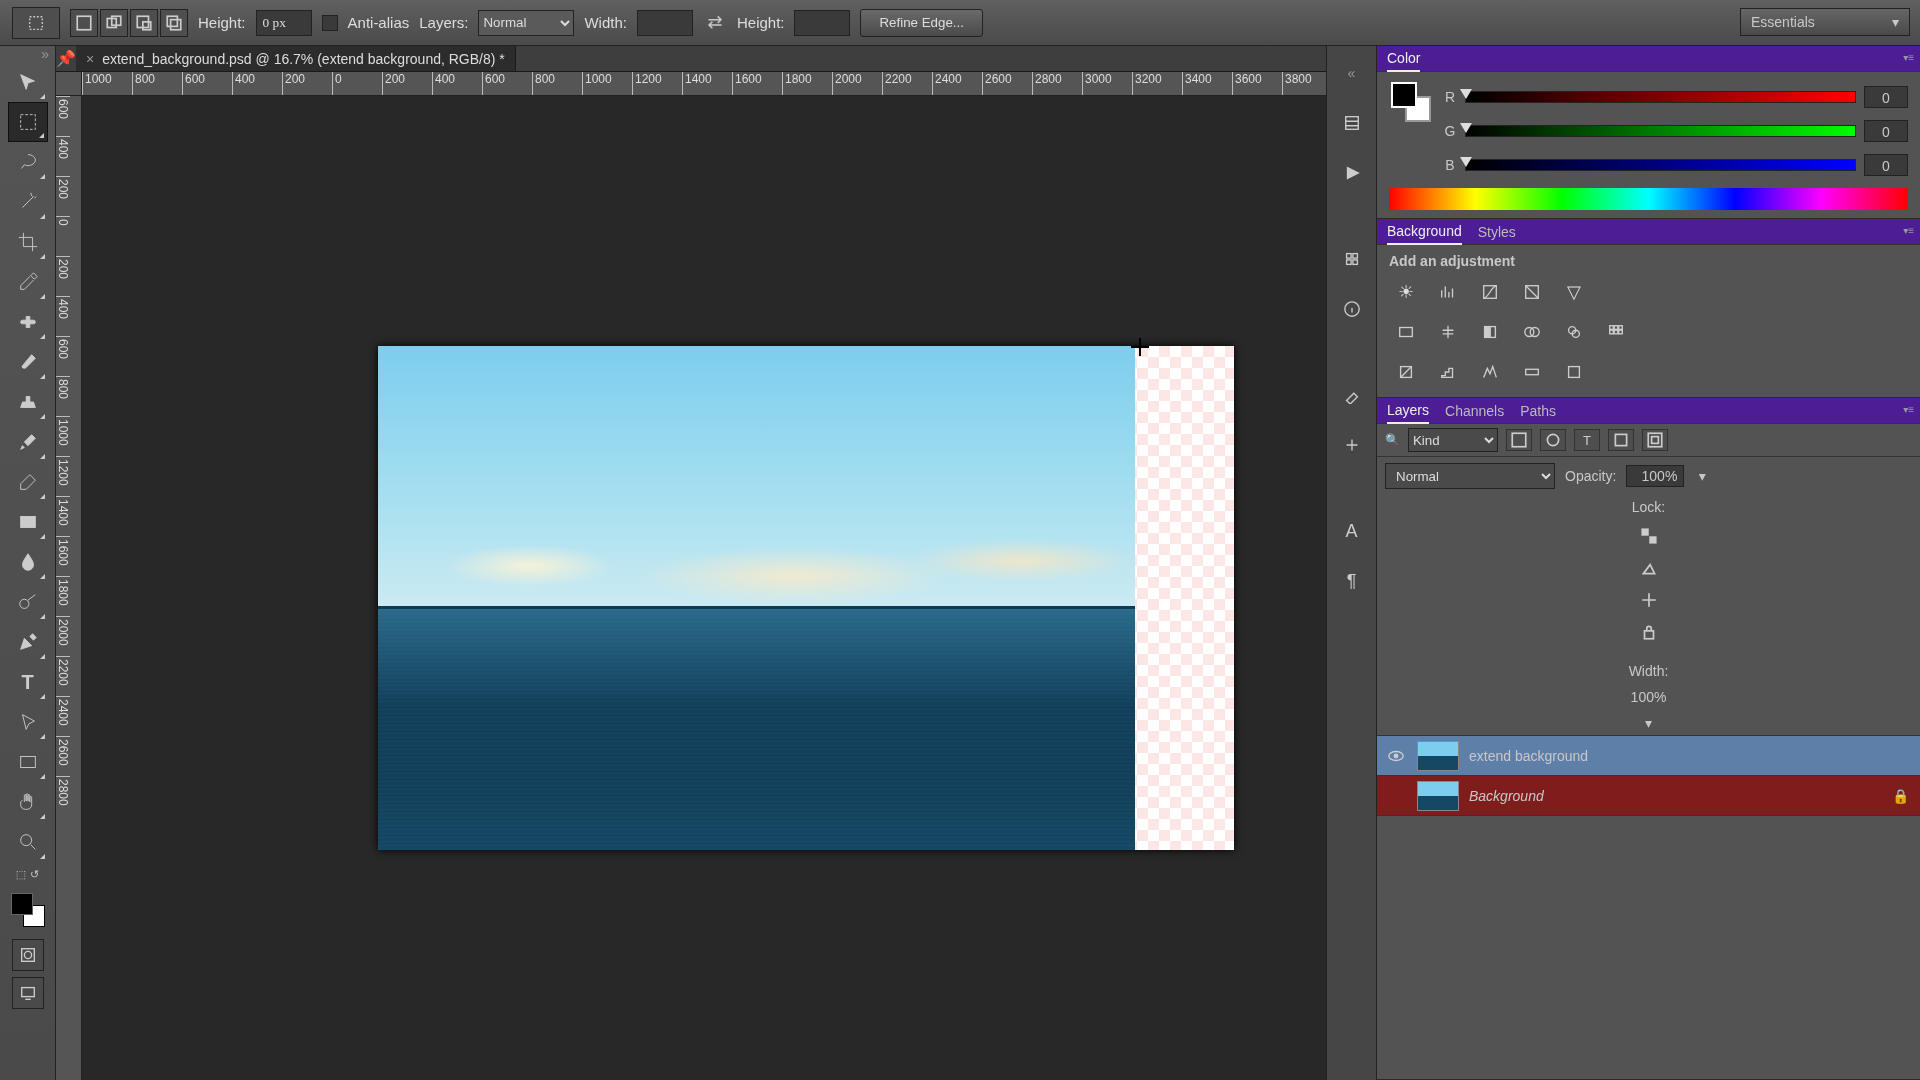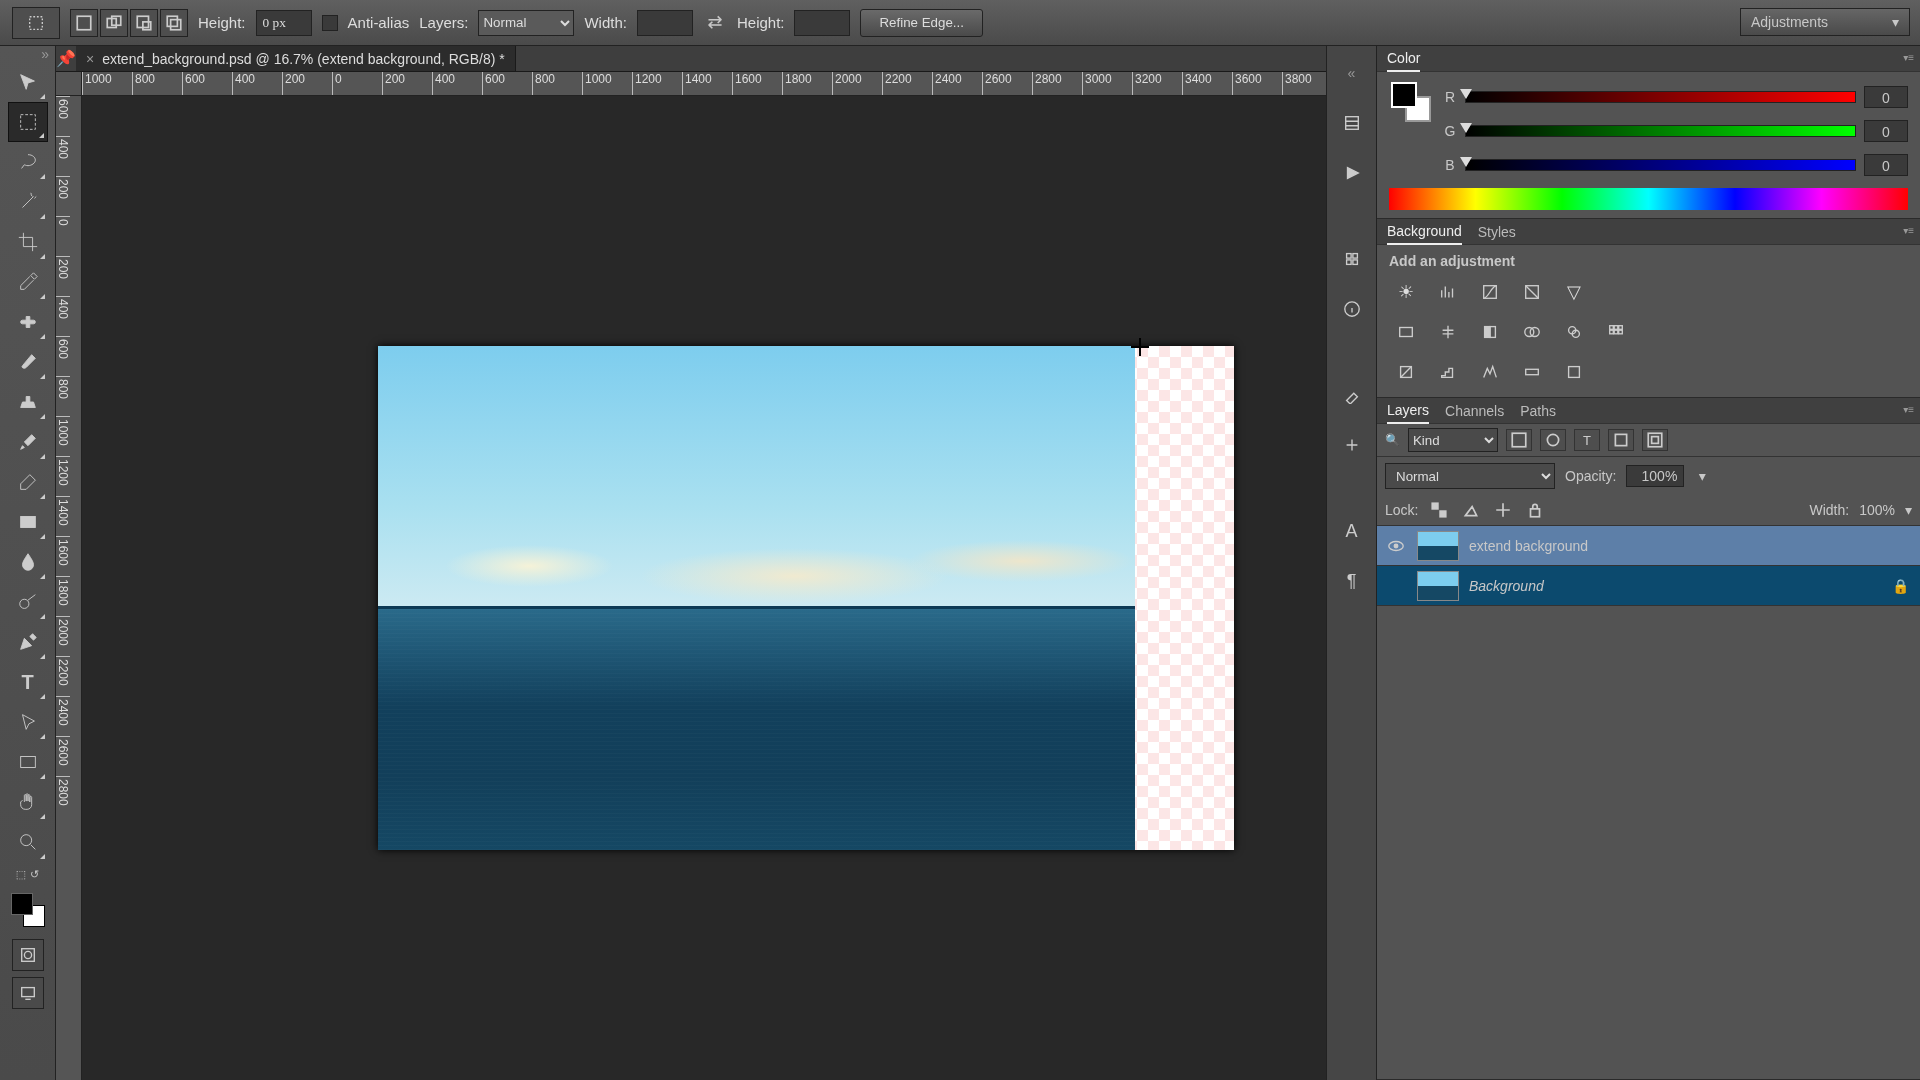--- a/index.html
+++ b/index.html
@@ -70,21 +70,21 @@
 .fgbg .fg { position:absolute; left:4px; top:4px; width:22px; height:22px; background:#000; border:1px solid #666;}
 .qm, .sm { width:32px; height:32px; margin:6px auto; border:1px solid #222; background:#4a4a4a; display:flex; align-items:center; justify-content:center;}
 
 
 .dock-right { position:absolute; right:0; top:46px; width:594px; bottom:0; display:flex;}
 .collapsed-strip { width:50px; background:#464646; border-left:1px solid #222; padding-top:10px; display:flex; flex-direction:column; align-items:center; gap:16px;}
 .collapsed-strip .ico { width:34px; height:34px; display:flex; align-items:center; justify-content:center; color:#ccc;}
 .panels { flex:1; background:#535353; border-left:1px solid #222; display:flex; flex-direction:column; position:relative;}
 .panel-collapse-arrow{position:absolute;right:6px;top:4px;color:#aaa;font-size:12px;}
 .panel { border-bottom:1px solid #2a2a2a; }
-.panel-header { background:#404040; height:26px; display:flex; align-items:center; padding:0 10px; gap:16px; border-bottom:1px solid #333; position:relative;}
+.panel-header { background:#4c1d95; height:26px; display:flex; align-items:center; padding:0 10px; gap:16px; border-bottom:1px solid #333; position:relative;}
 .panel-header .tab-label { font-size:14px; color:#bbb; padding:4px 0;}
 .panel-header .tab-label.active { color:#eee; border-bottom:2px solid #eee;}
 .panel-header .menu { position:absolute; right:6px; top:6px; font-size:10px; color:#999;}
 .panel-body { padding:8px 12px; }
 
 
 .color-swatch-pair { display:flex; flex-direction:column; position:relative; width:44px; height:44px; float:left; margin-right:10px;}
 .color-swatch-pair .bg { position:absolute; right:2px; bottom:2px; width:26px; height:26px; background:#fff; border:2px solid #999;}
 .color-swatch-pair .fg { position:absolute; left:2px; top:2px; width:26px; height:26px; background:#000; border:2px solid #fff;}
 .sliders { margin-left:54px;}
@@ -102,24 +102,24 @@
 
 .layers-body { padding:0;}
 .layers-controls { display:flex; align-items:center; padding:4px 8px; gap:8px; border-bottom:1px solid #333;}
 .layers-controls select.kind { background:#4a4a4a; color:#ddd; border:1px solid #222; height:24px; width:90px;}
 .layers-controls .ficon { width:26px; height:22px; border:1px solid #333; display:flex; align-items:center; justify-content:center; font-size:13px; color:#ccc; background:#4e4e4e;}
 .blend-row { display:flex; align-items:center; padding:6px 8px; gap:10px; }
 .blend-row select { flex:0 0 170px; background:#4a4a4a; border:1px solid #222; height:26px; color:#ddd; padding:0 6px;}
 .blend-row .lbl { font-size:14px;}
 .blend-row .pct { width:58px; background:#3a3a3a; border:1px solid #222; text-align:right; padding:2px 6px;}
 .blend-row .drop { width:16px; text-align:center;}
-.lock-row { display:flex; align-items:center; padding:4px 8px; gap:10px; border-bottom:1px solid #333;}
+.lock-row { display:flex; align-items:center; padding:4px 8px; gap:10px; border-bottom:1px solid #333;flex-direction:column;}
 .lock-row .ico { width:22px; height:22px; display:flex; align-items:center; justify-content:center; color:#ccc;}
 .lock-row .spacer { flex:1; }
-.layer-list { background:#0c4a6e; }
+.layer-list { background:#7f1d1d; }
 .layer { display:flex; align-items:center; height:40px; border-bottom:1px solid #333; padding:0 8px; gap:10px;}
 .layer.selected { background:#5d7fa8; }
 .layer .vis { width:22px; height:22px; display:flex; align-items:center; justify-content:center;}
 .layer .thumb { width:42px; height:30px; border:1px solid #888; background:linear-gradient(#7dcdee 0%,#7dcdee 50%,#154864 50%,#154864 100%);}
 .layer .name { flex:1; font-size:14px;}
 .layer .name.italic { font-style: italic; }
 .layer .lock { width:20px; color:#ccc;}
 
 svg.i{width:18px;height:18px;fill:none;stroke:#ccc;stroke-width:1.5;}
 
@@ -164,21 +164,21 @@
   <label>Anti-alias</label>
   <label>Layers:</label>
   <select><option>Normal</option></select>
   <label>Width:</label>
   <input type="text" value="" style="">
   <span class="swap">⇄</span>
   <label>Height:</label>
   <input type="text" value="" style="">
   <button class="refine">Refine Edge...</button>
   <div class="workspace-switcher">
-    <span>Adjustments</span>
+    <span>Essentials</span>
     <span>▾</span>
   </div>
 </div>
 
 <div class="toolbox">
   <div class="handle">»</div>
   <div class="tool">
       <svg viewBox="0 0 24 24">
         <path d="M4 4l6 16 2-7 7-2z" fill="#ccc"></path>
       </svg>

